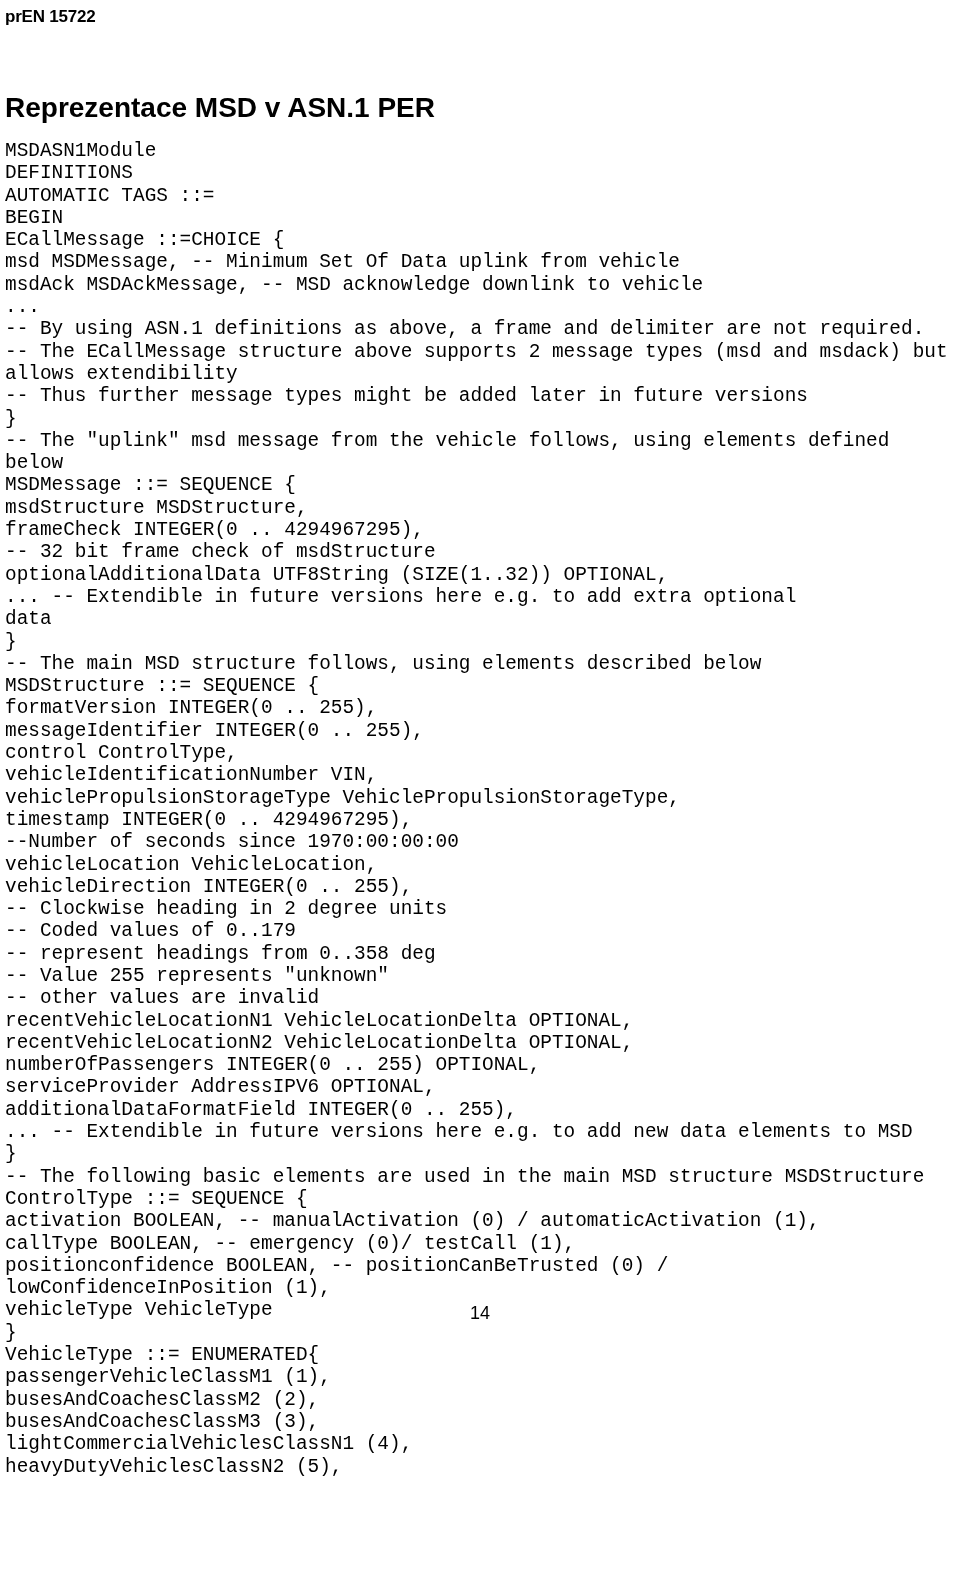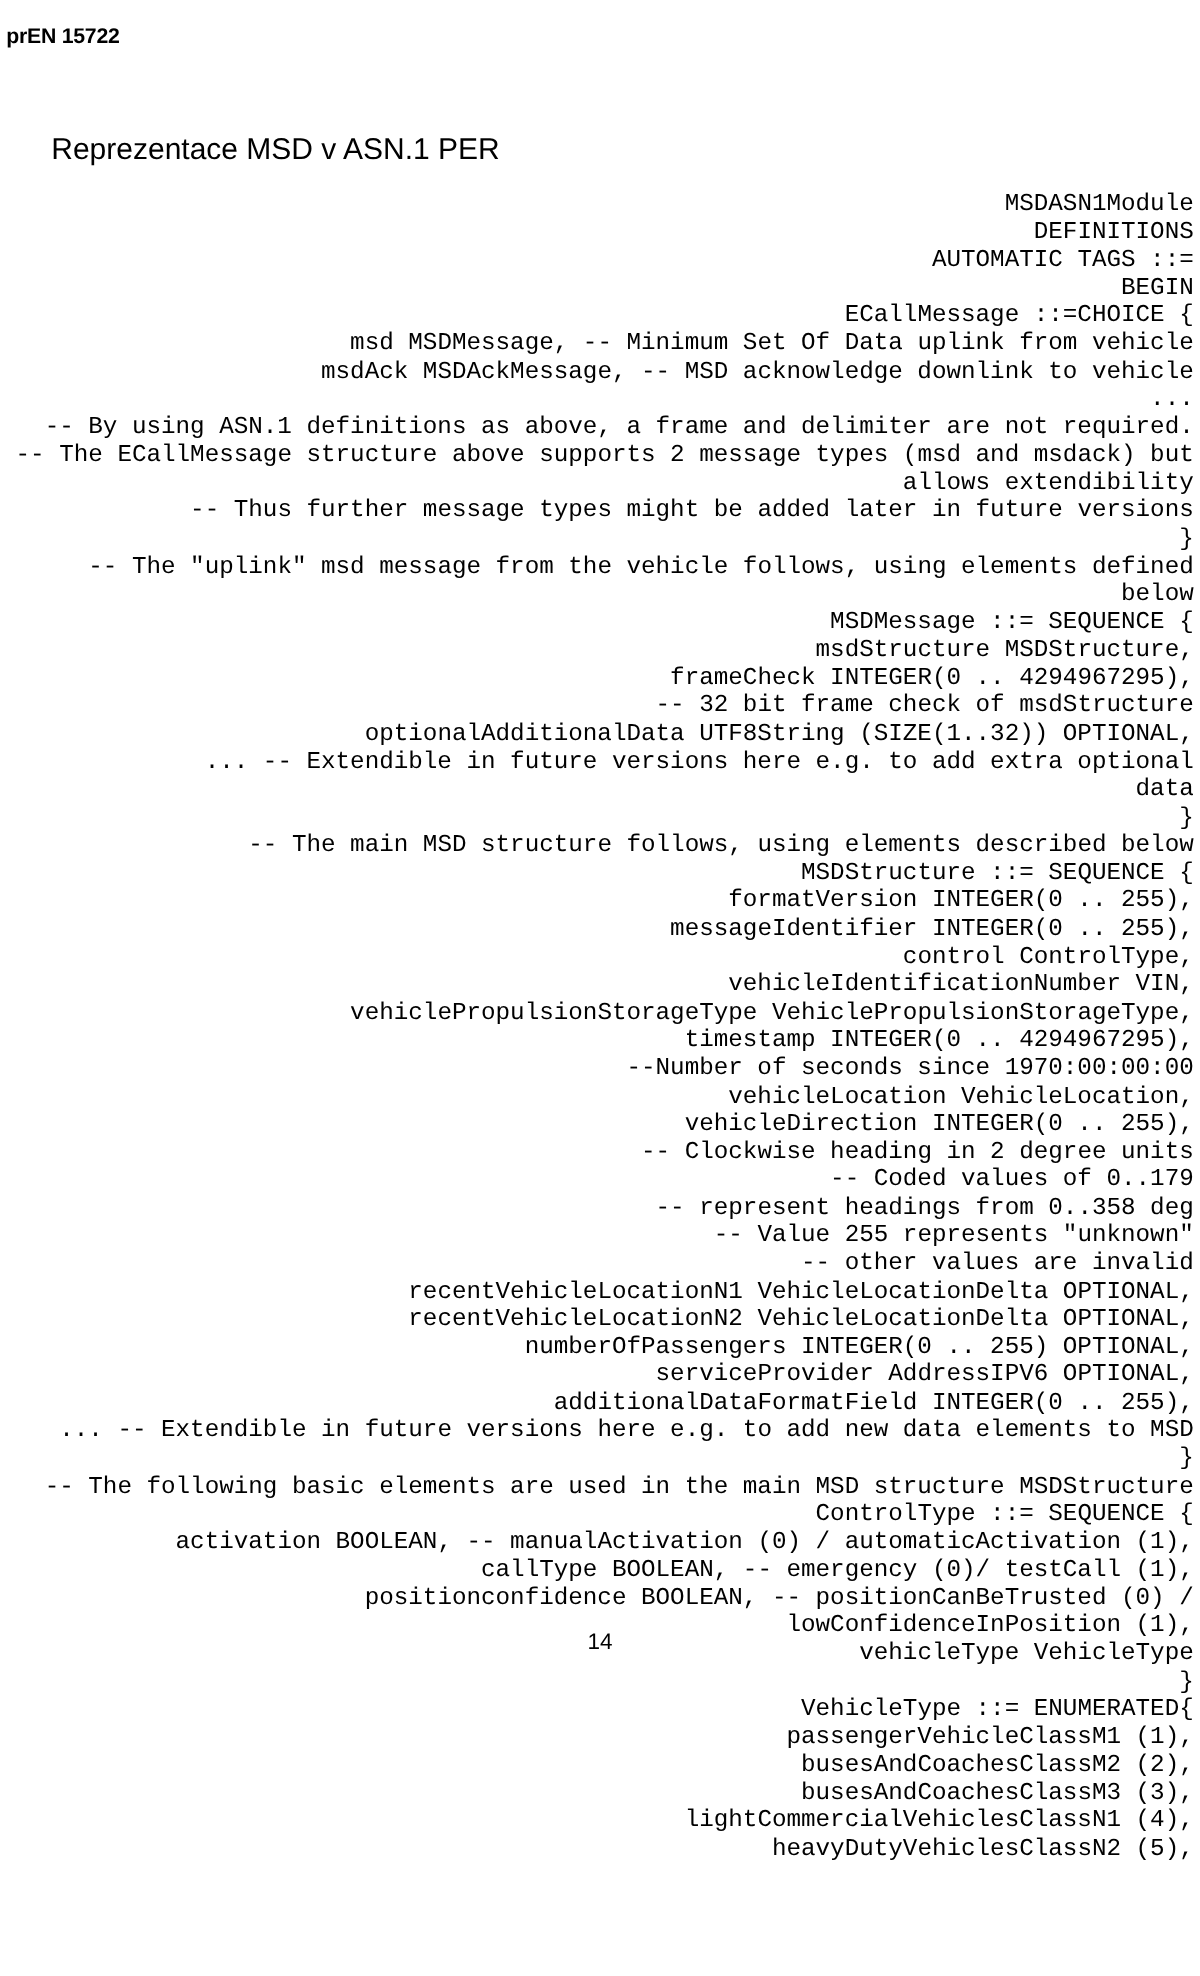--- a/index.html
+++ b/index.html
@@ -13,21 +13,21 @@
     position: relative;
     font-family: "Liberation Sans", sans-serif;
     color: #000000;
     overflow: hidden;
   }
   .page {
     position: relative;
     width: 960px;
     height: 1338px;
     box-sizing: border-box;
-    padding: 12px 5px;
+    padding: 0 5px;
   }
   .running-header {
     font-family: "Liberation Sans", sans-serif;
     font-size: 17px;
     font-weight: bold;
     line-height: 22px;
     padding-top: 6px;
     letter-spacing: -0.2px;
   }
   .spacer-a { height: 34px; }
@@ -35,39 +35,37 @@
     font-family: "Liberation Sans", sans-serif;
     font-size: 28px;
     line-height: 34px;
     font-weight: normal;
     white-space: nowrap;
   }
   .annex-heading .bold { font-weight: bold; }
   .spacer-b { height: 30px; }
   .section-heading {
     font-family: "Liberation Sans", sans-serif;
-    font-size: 24px;
+    font-size: 28px;
     line-height: 31px;
-    font-weight: normal;
+    font-weight: bold;
     white-space: nowrap;
-    margin-left: 36px;
   }
   .spacer-c { height: 17px; }
   .code-block {
     font-family: "Liberation Mono", "DejaVu Sans Mono", monospace;
     font-size: 19.4px;
     line-height: 22.3px;
     white-space: pre;
     letter-spacing: 0px;
     color: #000000;
   }
   .code-line {
     white-space: pre;
     min-height: 22.3px;
-    text-align: right;
   }
   .page-number {
     position: absolute;
     left: 0;
     right: 0;
     bottom: 14px;
     text-align: center;
     font-family: "Liberation Sans", sans-serif;
     font-size: 18px;
     font-weight: normal;

